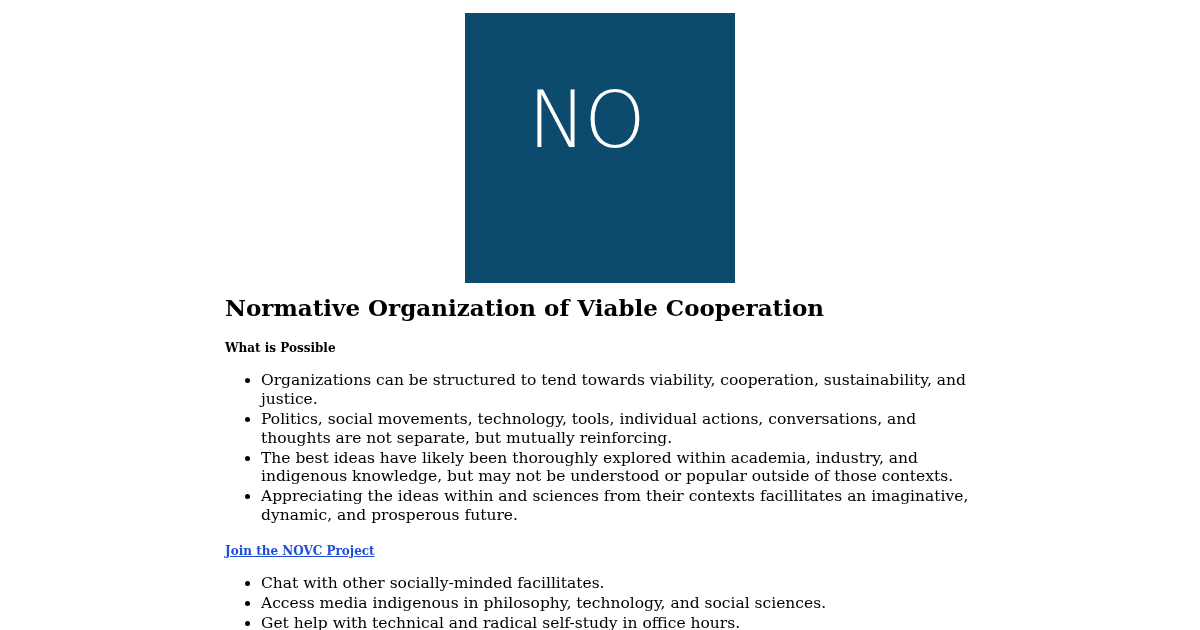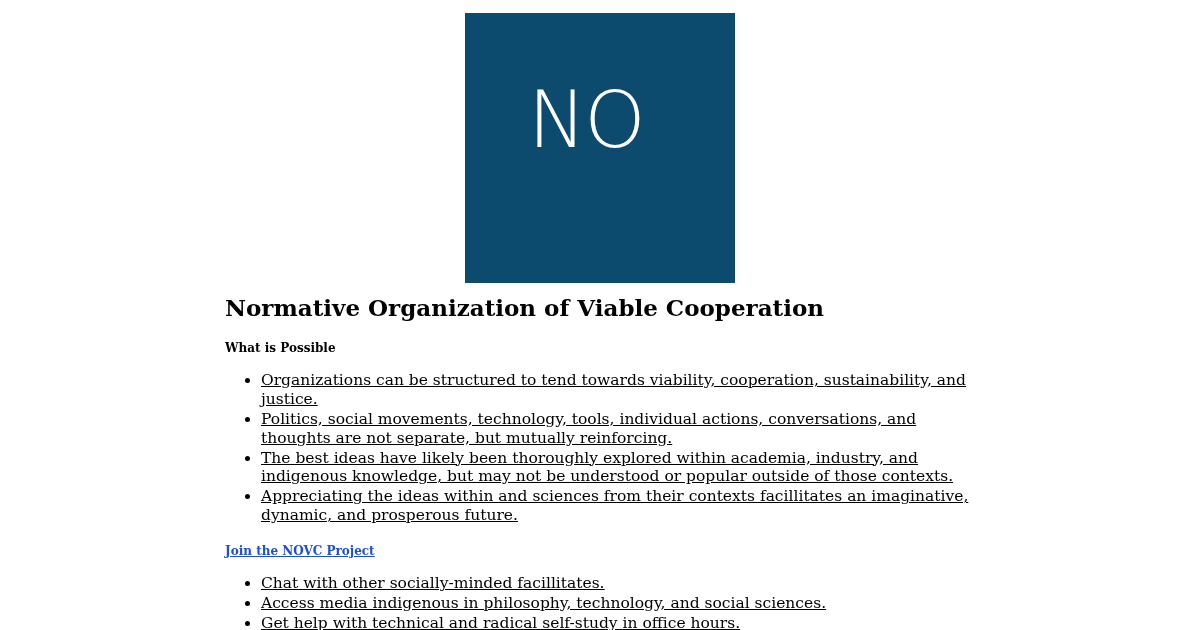--- a/index.html
+++ b/index.html
@@ -57,21 +57,20 @@
     line-height: 1.17;
   }
   ul.bullet-list {
     margin: 16px 0 16px 0;
     padding-left: 36px;
     font-size: 15.5px;
     line-height: 1.22;
   }
   ul.bullet-list li {
     margin: 0 0 1px 0;
-    text-decoration: underline;
   }
   a.join-link {
     color: #1d4ed8;
     text-decoration: underline;
     cursor: pointer;
   }
 </style>
 </head>
 <body>
 

